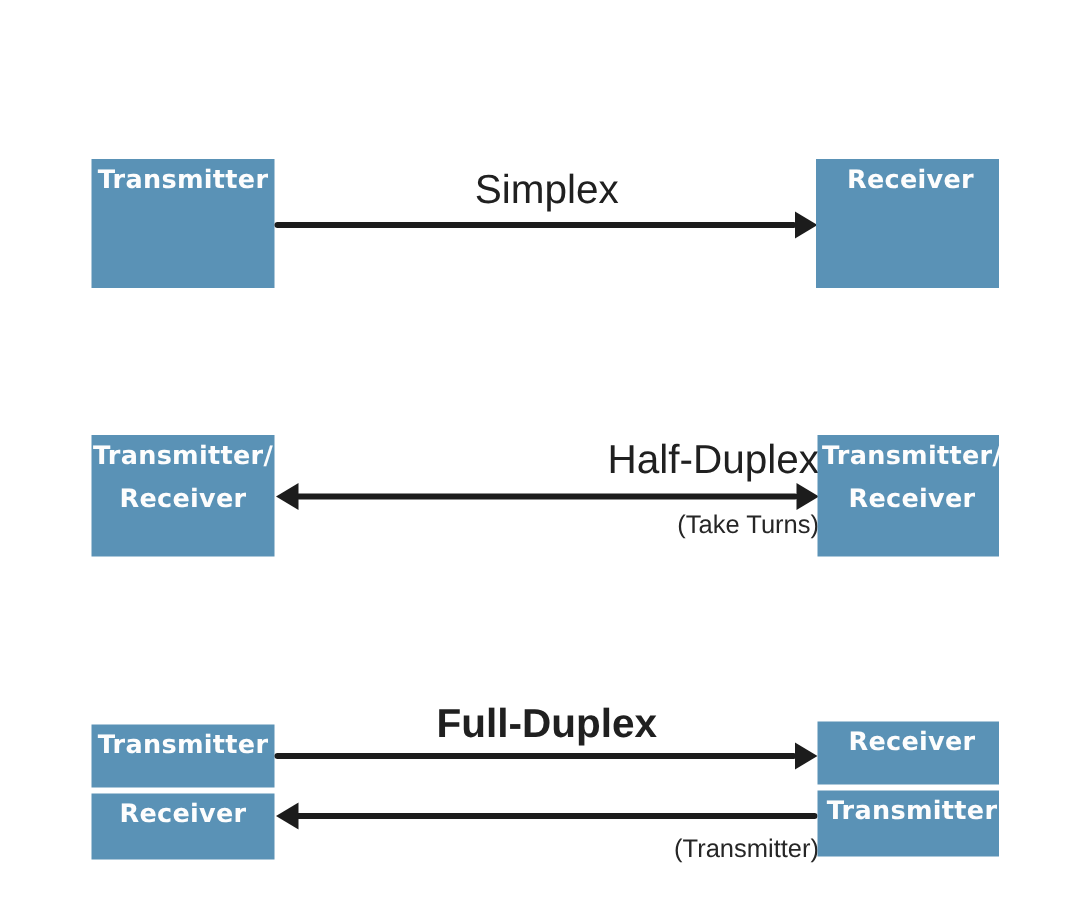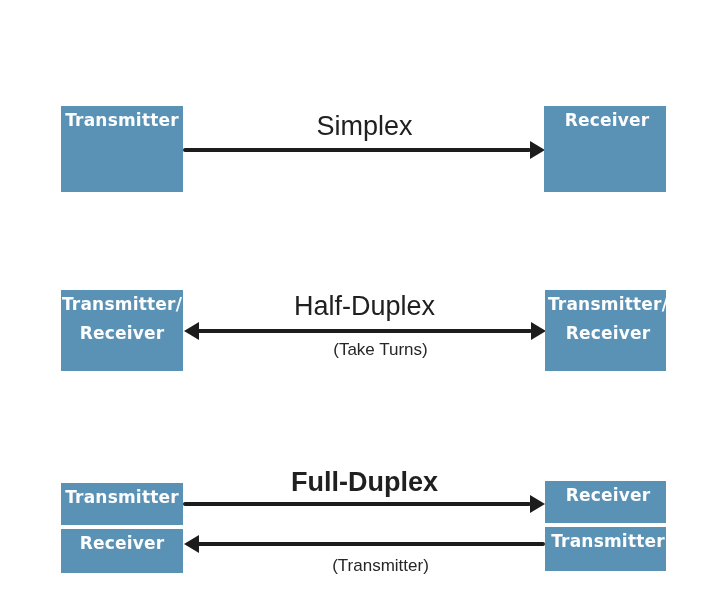--- a/index.html
+++ b/index.html
@@ -41,21 +41,21 @@
     width: 363px;
     text-align: center;
     font-size: 27px;
     color: var(--title-color);
     font-family: "Liberation Sans", "DejaVu Sans", sans-serif;
   }
   .subtitle {
     position: absolute;
     left: 183px;
     width: 363px;
-    text-align: center;
+    text-align: right;
     font-size: 17px;
     color: var(--subtitle-color);
     font-family: "Liberation Sans", "DejaVu Sans", sans-serif;
     padding-left: 32px;
   }
   .arrow-line {
     position: absolute;
     height: 4px;
     background: var(--arrow-color);
     border-radius: 2px;
@@ -91,21 +91,21 @@
       <div class="arrow-line" style="left:183px; top:100px; width:348px;"></div>
       <div class="head-right" style="left:530px; top:93px;"></div>
     </div>
 
     <div class="box" style="left:544px; top:58px; width:126px; height:86px;">
       <span>Receiver</span>
     </div>
   </div>
 
   <div>
-    <div class="title" style="top:243px;">Half-Duplex</div>
+    <div class="title" style="top:243px;text-align:right;">Half-Duplex</div>
 
     <div class="box" style="left:61px; top:242px; width:122px; height:81px;">
       <span>Transmitter/</span>
       <span>Receiver</span>
     </div>
 
     <div>
       <div class="head-left" style="left:184px; top:274px;"></div>
       <div class="arrow-line" style="left:197px; top:281px; width:335px;"></div>
       <div class="head-right" style="left:531px; top:274px;"></div>

